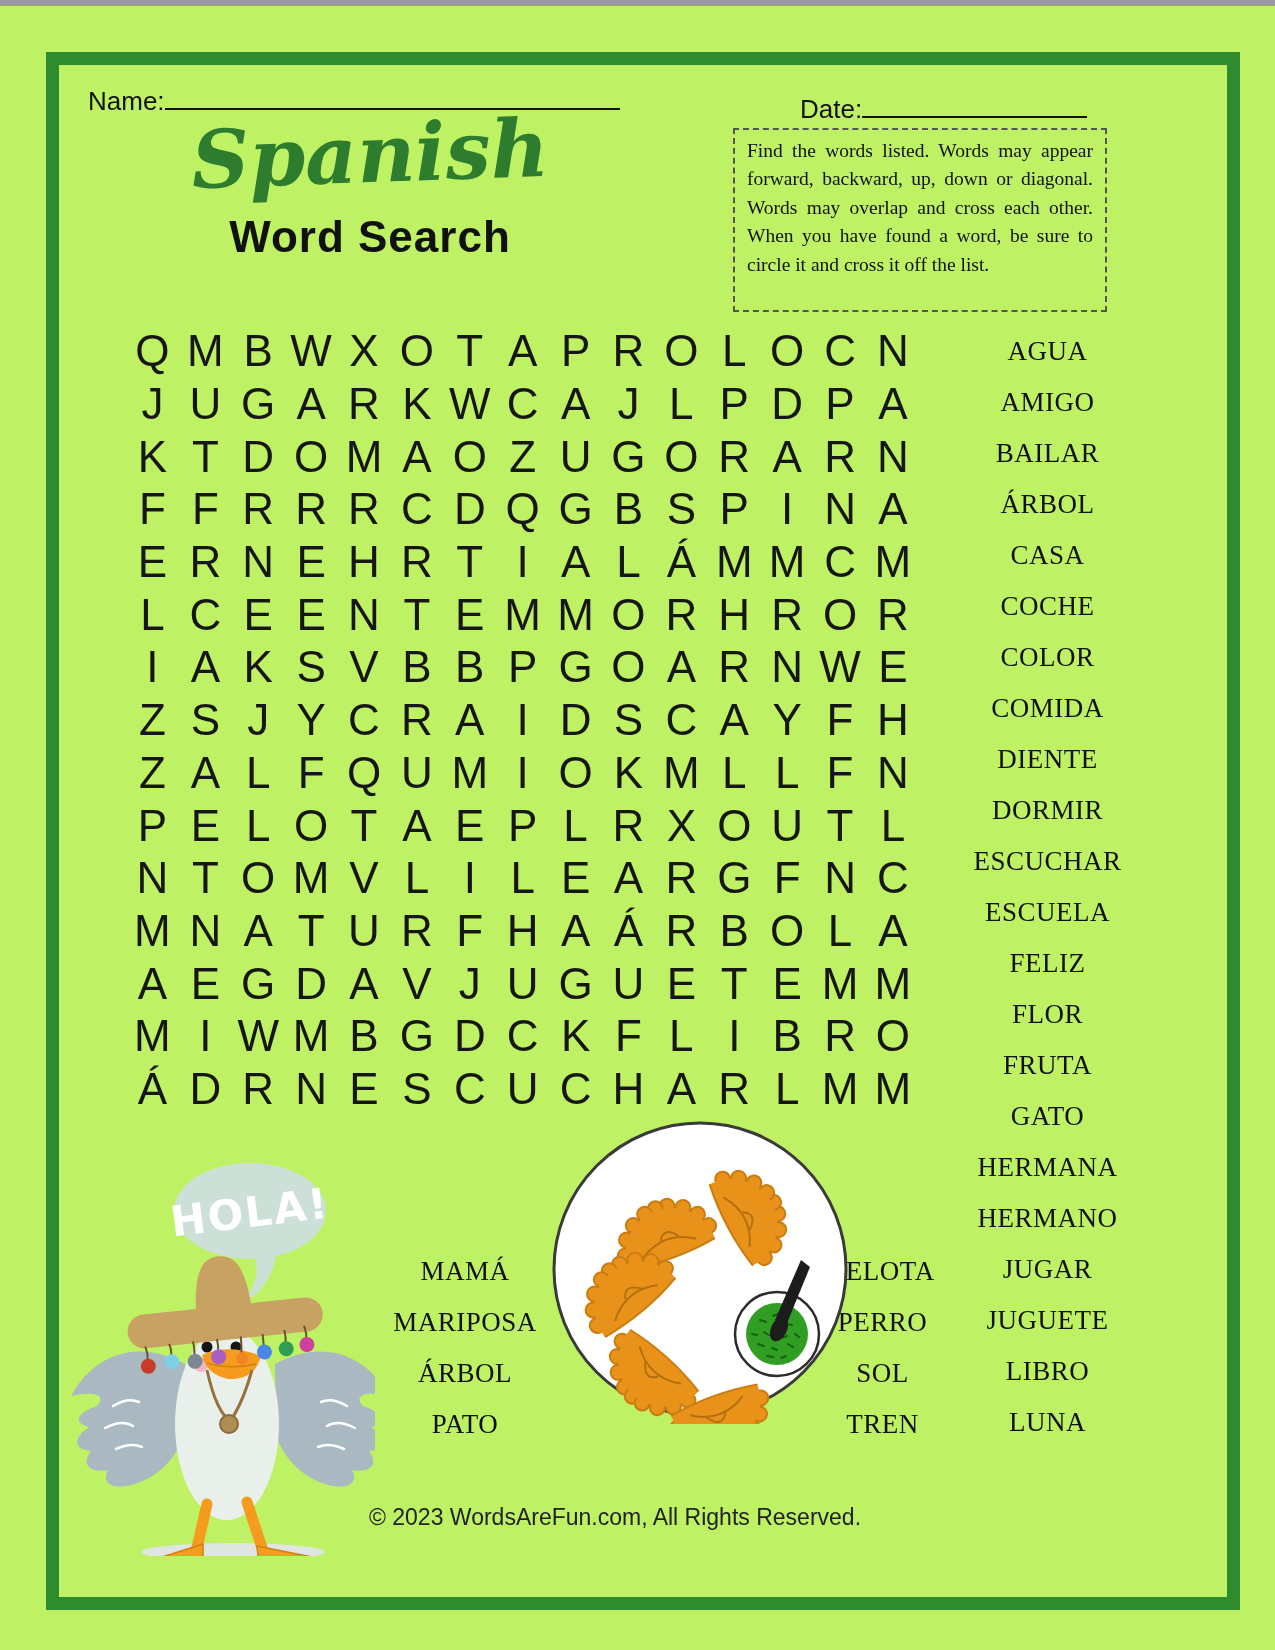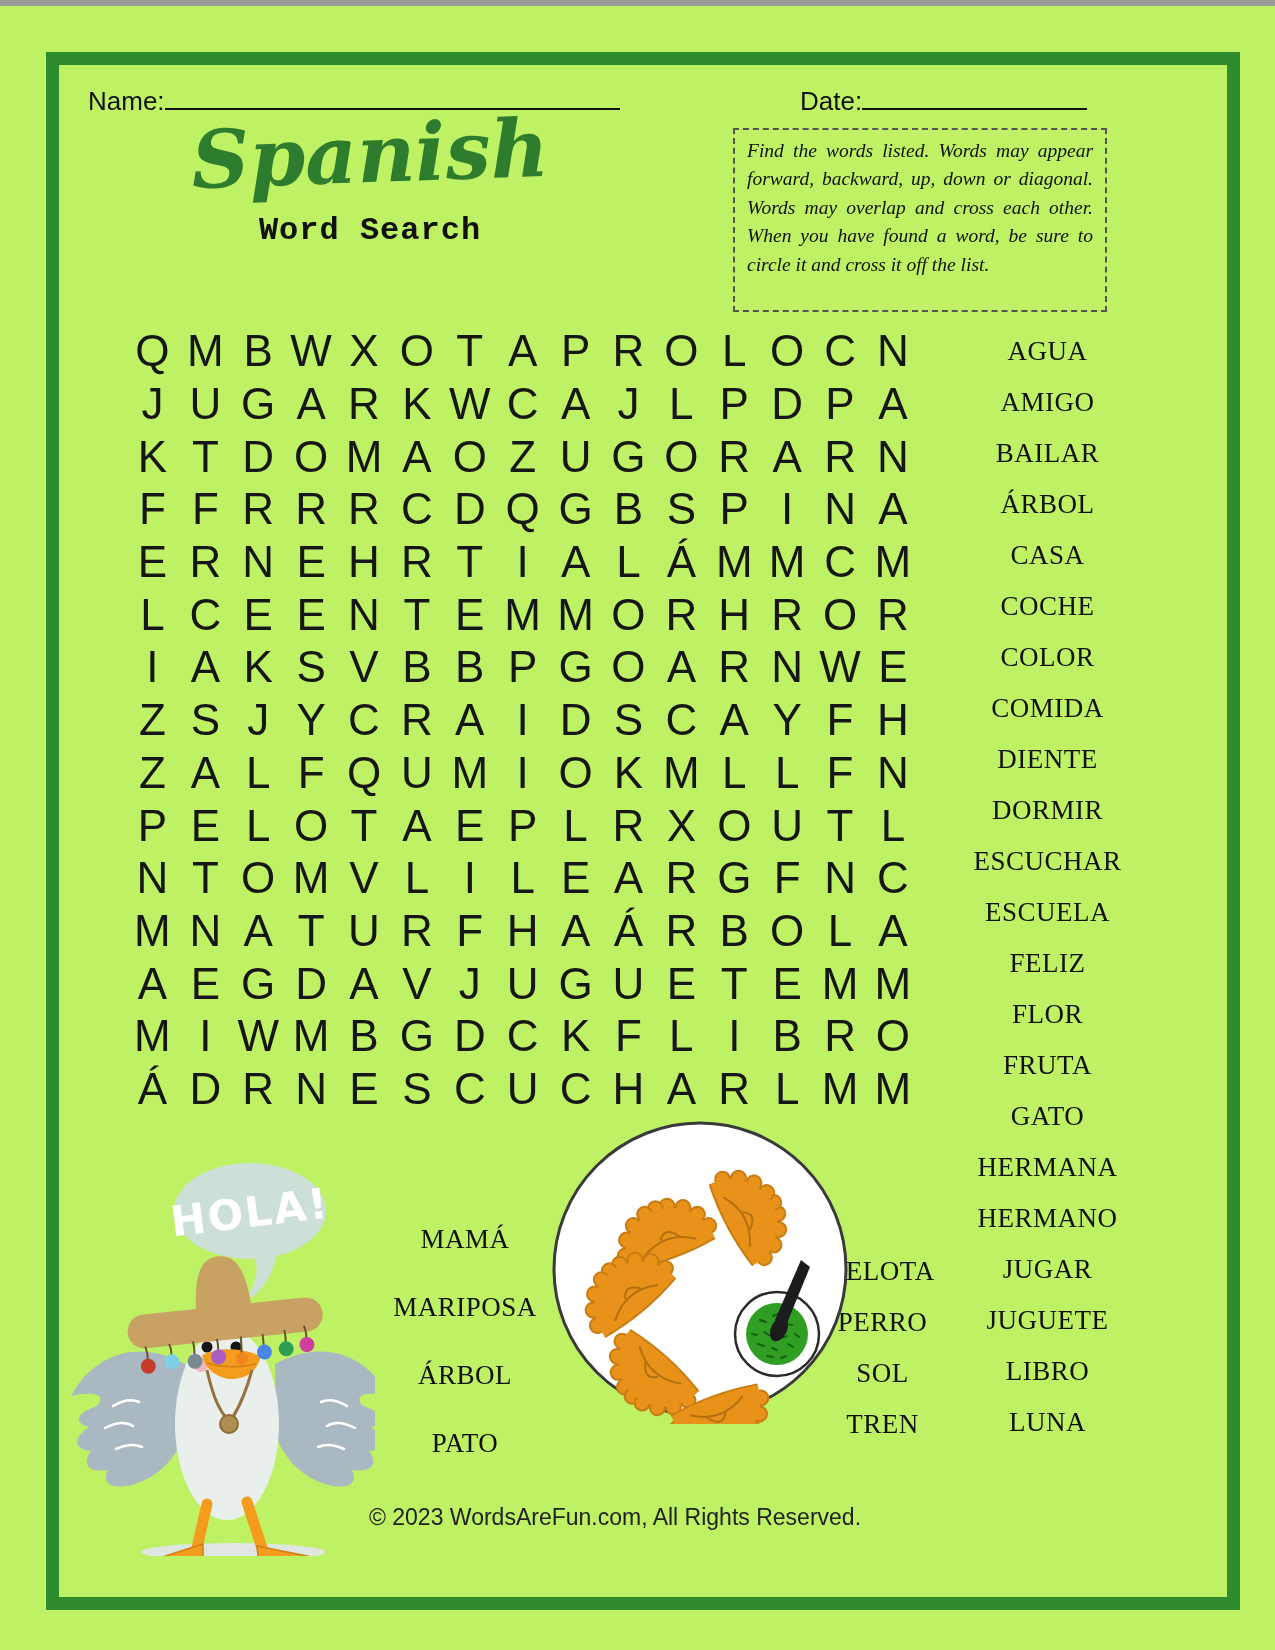--- a/index.html
+++ b/index.html
@@ -2,44 +2,44 @@
 <html><head>
 <meta charset="utf-8">
 <style>
   html,body{margin:0;padding:0;background:#9a9a9a;}
   .page{position:relative;width:1275px;height:1650px;background:#bef264;margin:6px auto;
         font-family:"Liberation Sans",sans-serif;color:#111;overflow:hidden;padding-left:11px;}
   .frame{position:absolute;left:46px;top:46px;right:46px;bottom:46px;
          border:13px solid #2e8b2e;}
   
   .name-row{position:absolute;left:88px;top:80px;font-size:26px;white-space:nowrap;}
-  .date-row{position:absolute;left:800px;top:80px;font-size:26px;white-space:nowrap;}
+  .date-row{position:absolute;left:800px;top:88px;font-size:26px;white-space:nowrap;}
   .blank-line{display:inline-block;border-bottom:2px solid #111;height:22px;vertical-align:baseline;}
   .name-row .blank-line{width:455px;}
   .date-row .blank-line{width:225px;}
   .title-wrap{position:absolute;left:130px;top:104px;width:480px;text-align:center;}
   .title{font-family:"DejaVu Serif",serif;font-style:italic;font-weight:bold;
          font-size:80px;line-height:1.1;color:#2e7d2e;transform:rotate(-2deg);}
-  .subtitle{margin-top:14px;font-family:Liberation Mono, monospace;font-weight:bold;
-            font-size:32px;letter-spacing:1px;color:#111;}
+  .subtitle{margin-top:14px;font-family:Liberation Sans, sans-serif;font-weight:bold;
+            font-size:44px;letter-spacing:1px;color:#111;}
   .instructions{position:absolute;left:733px;top:122px;width:374px;height:184px;
                 border:2px dashed #555;box-sizing:border-box;padding:7px 12px;
                 font-family:"Liberation Serif",serif;font-size:19.5px;line-height:1.46;
-                text-align:justify;color:#111;font-style:italic;}
+                text-align:justify;color:#111;}
   
   .grid{position:absolute;left:126px;top:319px;display:grid;
         grid-template-columns:repeat(15,52.9px);grid-auto-rows:52.7px;
         font-family:"Liberation Sans",sans-serif;font-size:44px;color:#161616;}
   .cell{display:flex;align-items:center;justify-content:center;}
   
   .word-col{position:absolute;display:flex;flex-direction:column;
             font-family:"Liberation Serif",serif;font-size:27px;letter-spacing:.5px;color:#111;}
   .word-col .word{height:51px;display:flex;align-items:center;justify-content:center;}
   #right-list{left:950px;top:320px;width:195px;justify-content:center;}
-  #bl-list{left:370px;top:1208px;width:190px;gap:17px;}
+  #bl-list{left:370px;top:1240px;width:190px;}
   #bm-list{left:795px;top:1240px;width:175px;}
   .copyright{position:absolute;left:130px;top:1498px;width:970px;text-align:center;
              font-size:23px;color:#222;}
   .illus{position:absolute;}
   #duck-svg{left:55px;top:1100px;}
   #plate-svg{left:545px;top:1108px;}
 </style>
 </head>
 <body>
 

